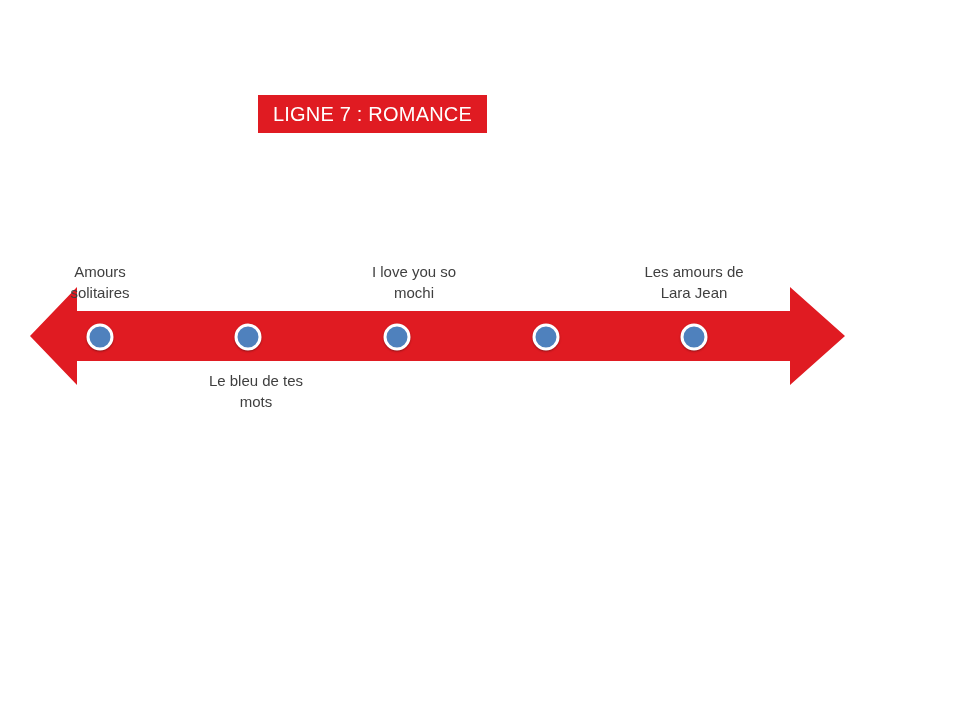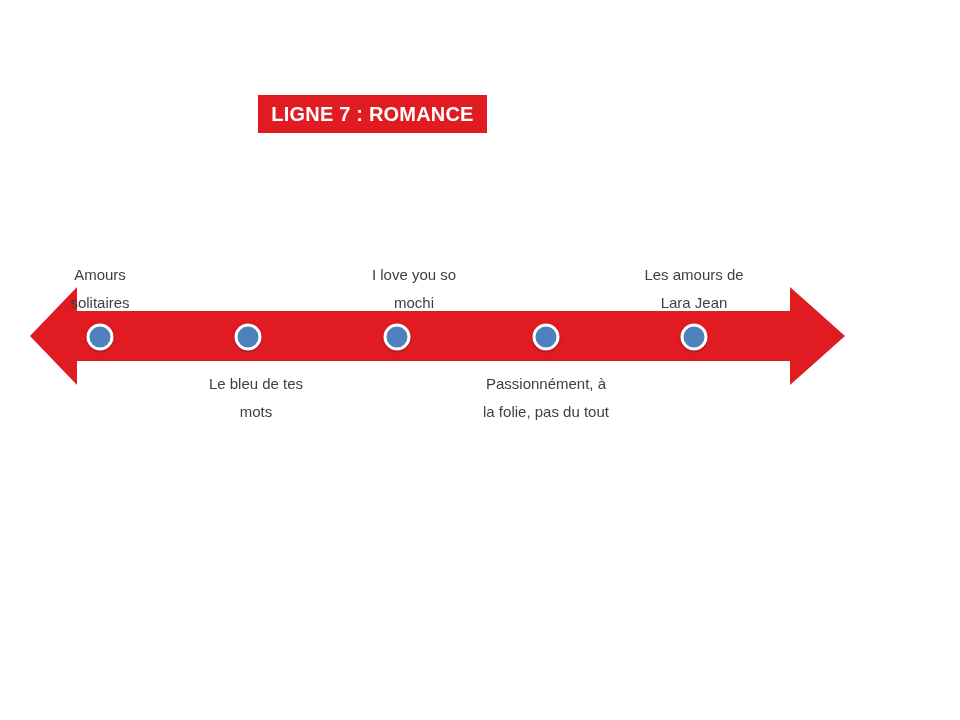--- a/index.html
+++ b/index.html
@@ -19,21 +19,21 @@
     position: absolute;
     left: 258px;
     top: 95px;
     width: 229px;
     height: 38px;
     background: var(--accent-red, #e01b22);
     color: #ffffff;
     display: flex;
     align-items: center;
     justify-content: center;
-    font-weight: bold;
+    font-weight: normal;
     font-size: 20px;
     letter-spacing: 0.2px;
     white-space: nowrap;
   }
   .arrow-svg {
     position: absolute;
     left: 0;
     top: 0;
     width: 960px;
     height: 720px;
@@ -48,21 +48,21 @@
     background: var(--dot-blue, #4f81bd);
     border: 3px solid var(--dot-ring, #ffffff);
     border-radius: 50%;
     transform: translate(-50%, -50%);
     box-shadow: 0 1px 2px rgba(0,0,0,0.35);
   }
   .stop-label {
     position: absolute;
     transform: translateX(-50%);
     font-size: 15px;
-    line-height: 28px;
+    line-height: 21px;
     color: var(--label-text, #3f3f3f);
     text-align: center;
   }
   .stop-1 { left: 100px; top: 261px; width: 82px; }
   .stop-2 { left: 248px; top: 370px; width: 102px; margin-left: 8px; }
   .stop-3 { left: 414px; top: 261px; width: 97px; }
   .stop-4 { left: 546px; top: 370px; width: 126px; }
   .stop-5 { left: 694px; top: 261px; width: 112px; }
 </style>
 </head>
@@ -83,17 +83,16 @@
   <div class="dot" style="left:397px; top:337px;"></div>
   <div class="dot" style="left:546px; top:337px;"></div>
   <div class="dot" style="left:694px; top:337px;"></div>
 
   <div class="stop-label stop-1">Amours solitaires</div>
 
   <div class="stop-label stop-2">Le bleu de tes mots</div>
 
   <div class="stop-label stop-3">I love you so mochi</div>
 
-  <div class="stop-label stop-4">Passionnément, à la folie, pas du tout</div>
 
   <div class="stop-label stop-5">Les amours de Lara Jean</div>
 
 </div>
 
 </body></html>

